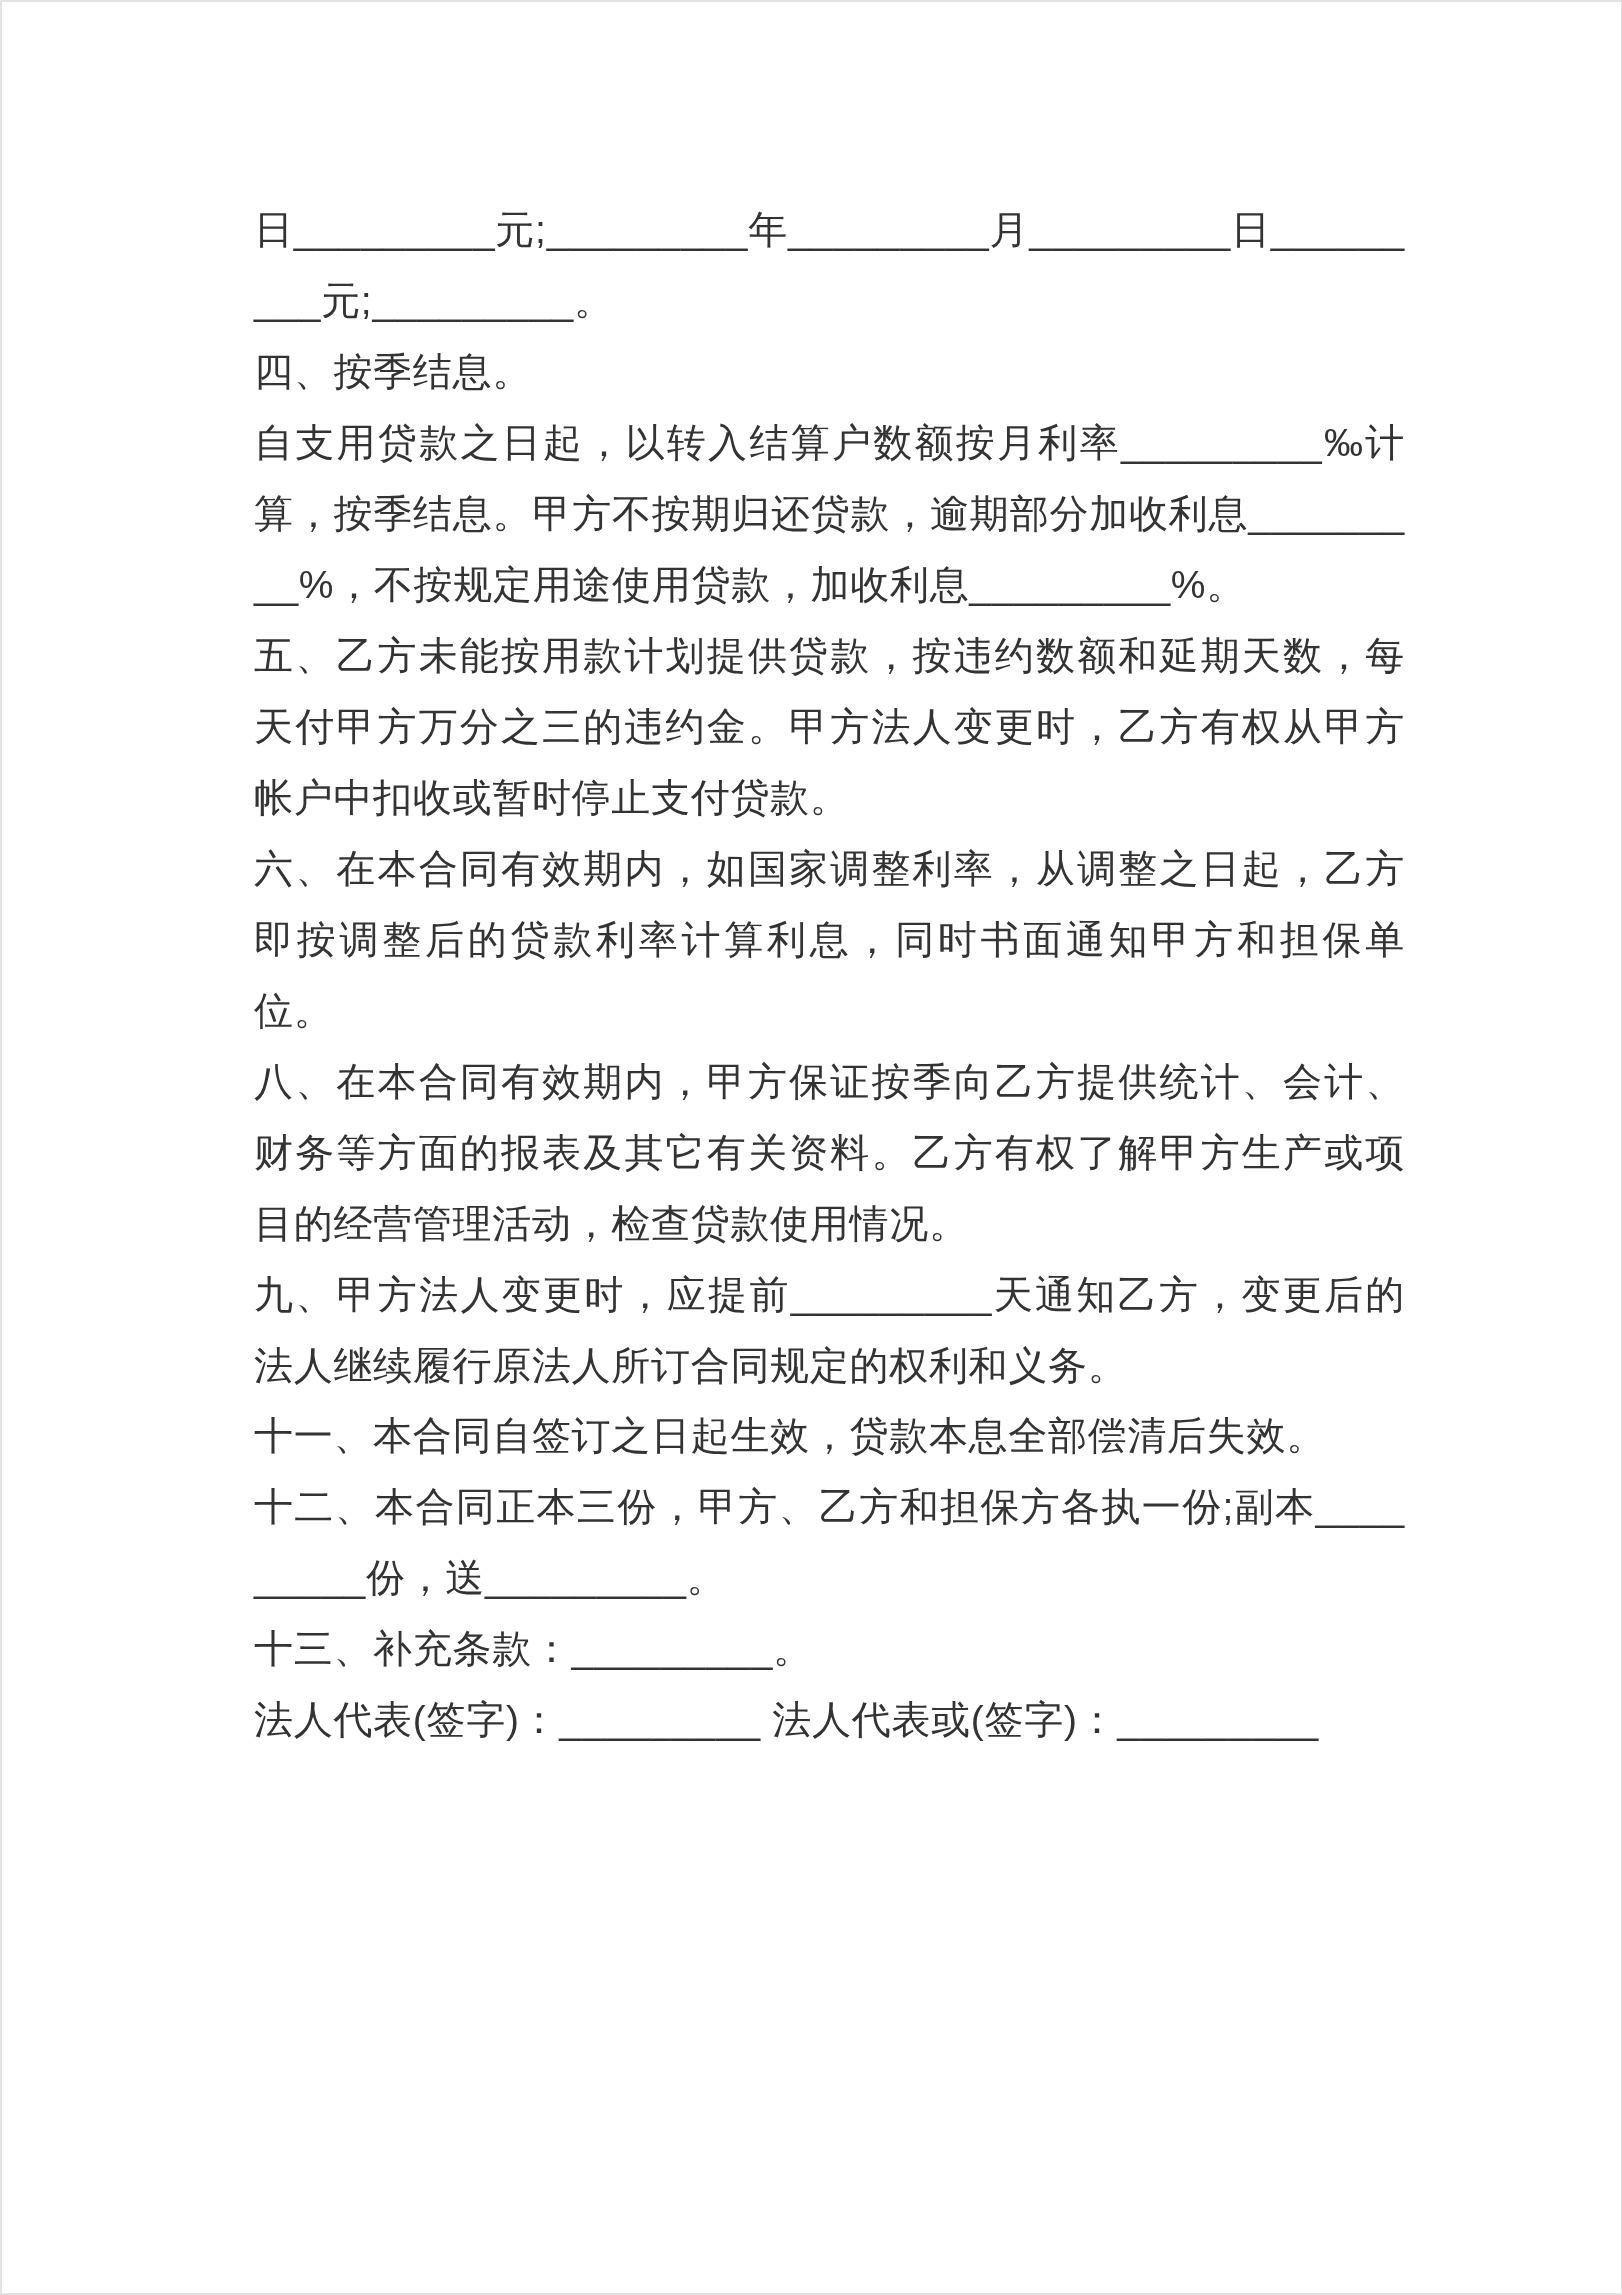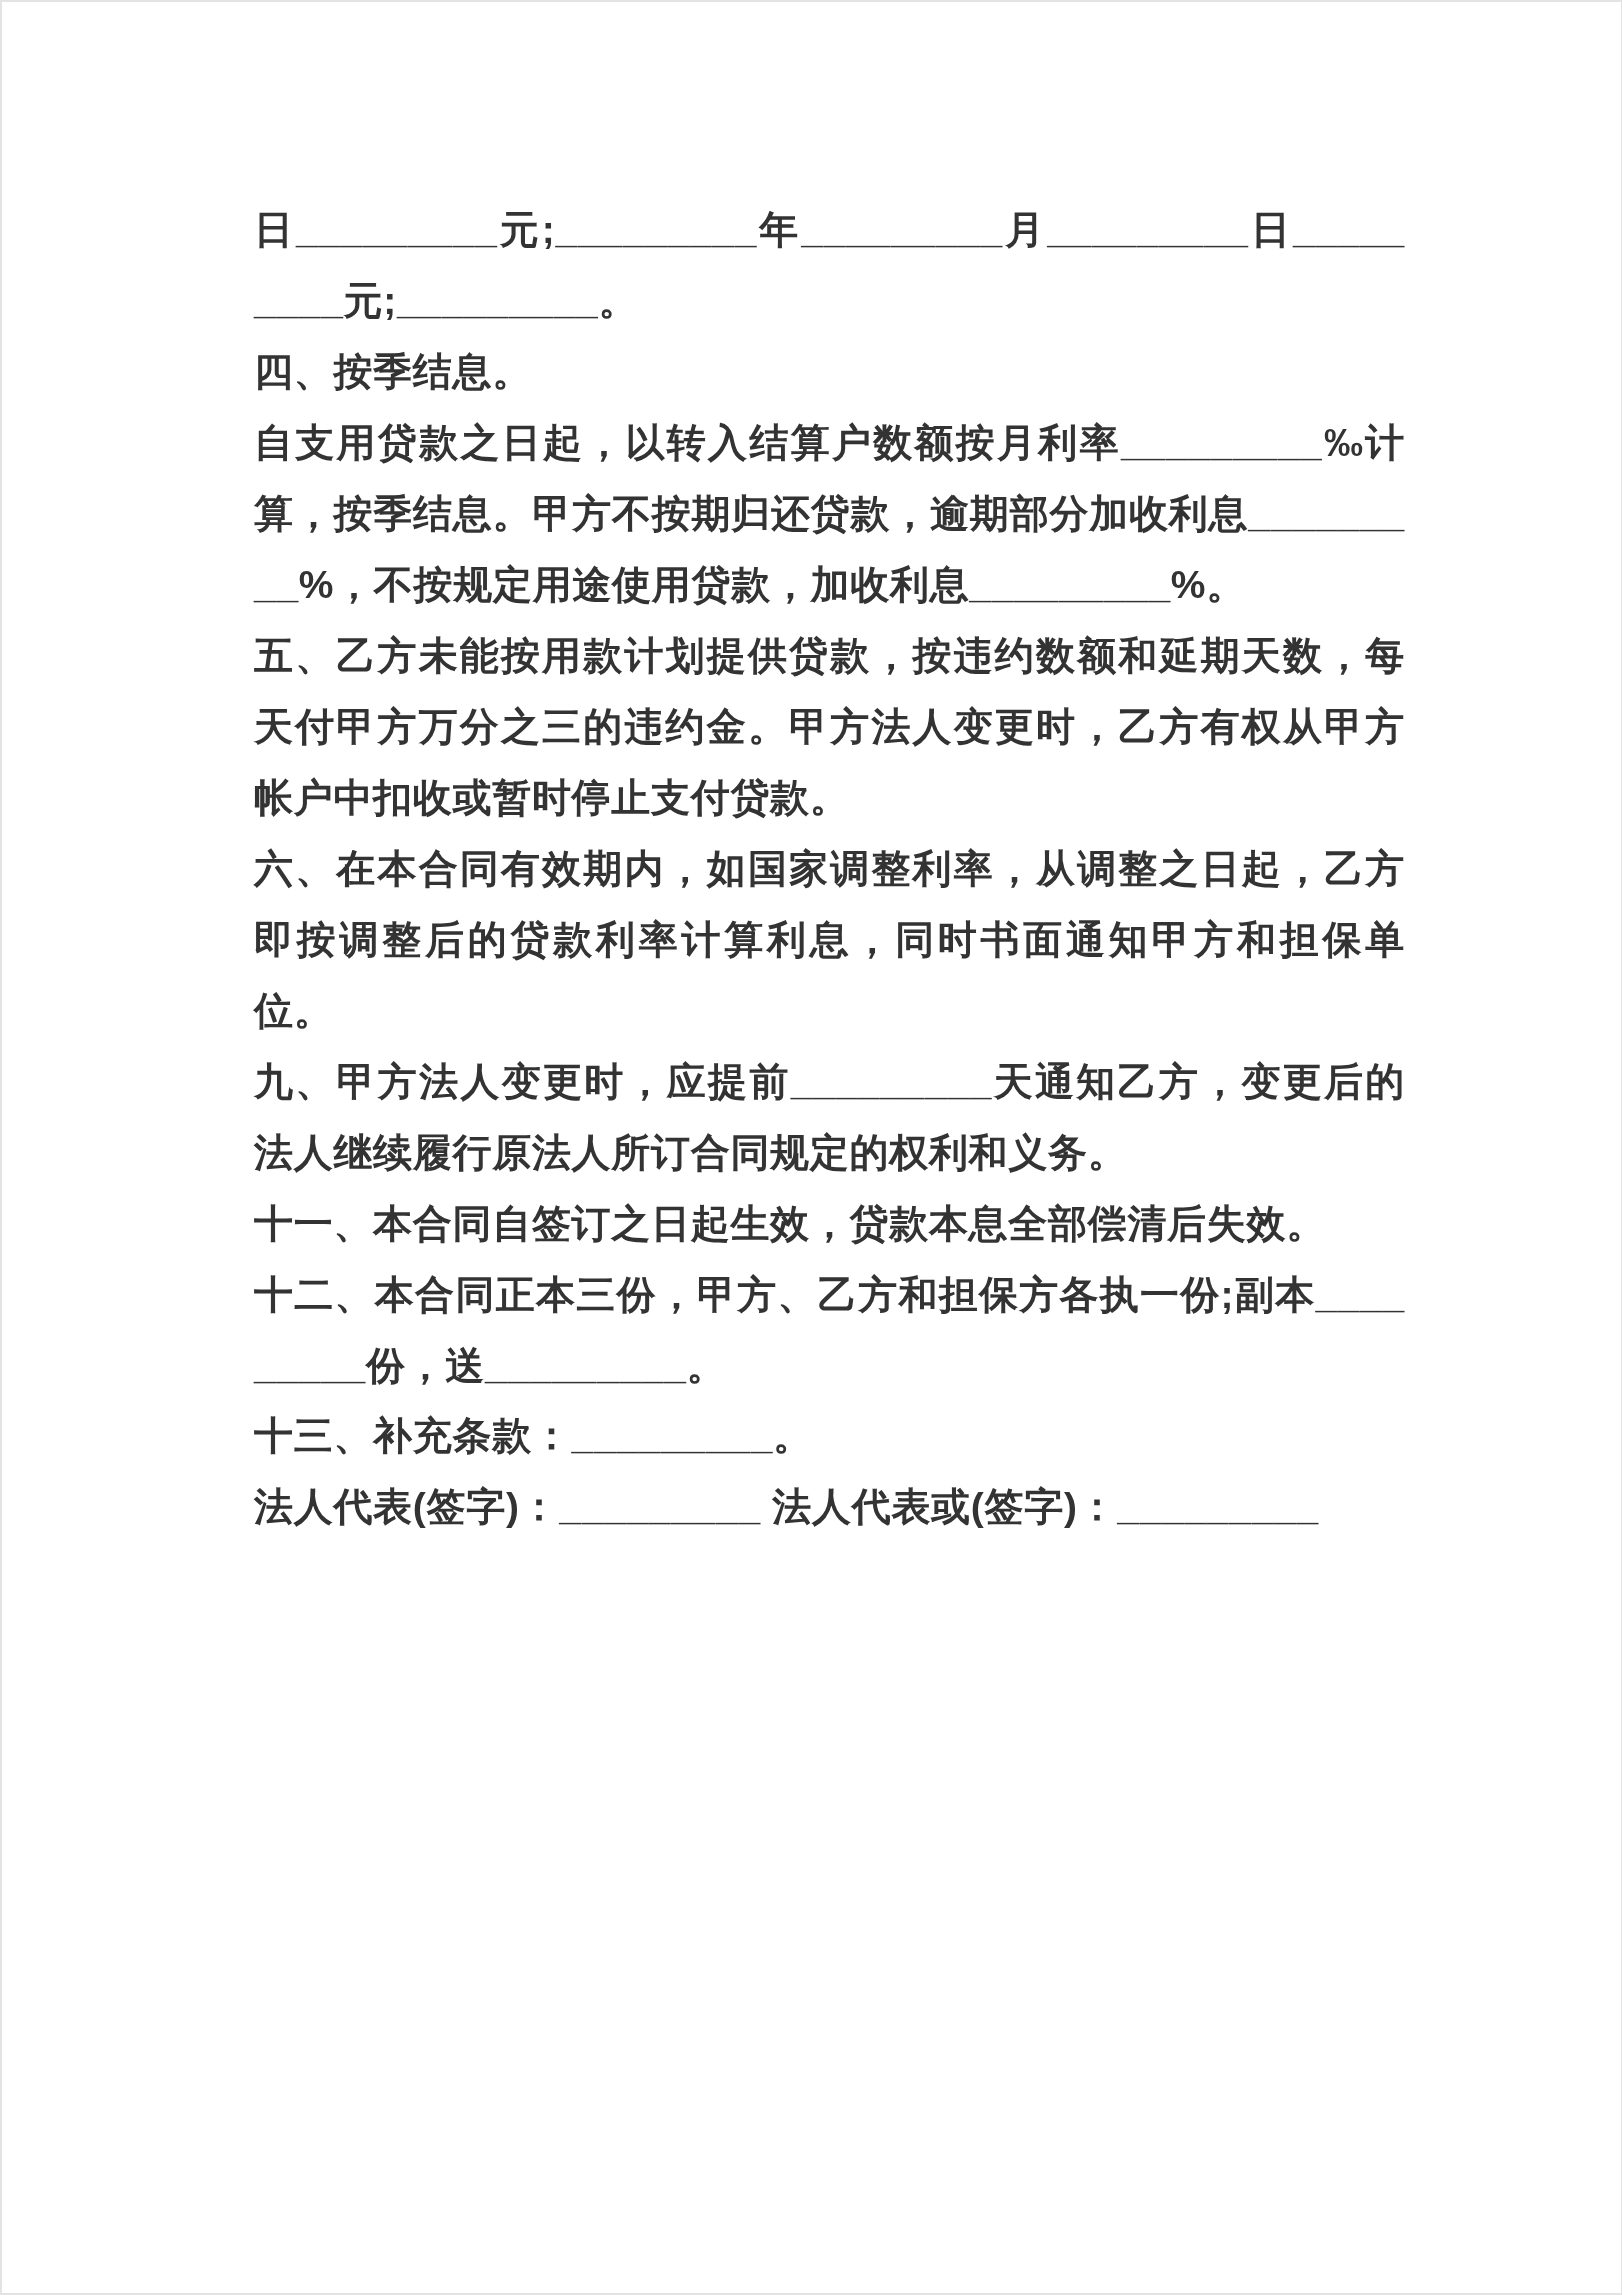--- a/index.html
+++ b/index.html
@@ -25,33 +25,33 @@
     padding: 193px 216px 131px 252px;
   }
   .content p {
     font-size: 39px;
     line-height: 1.82;
     color: var(--text_color);
     text-align: justify;
     text-justify: inter-ideograph;
     letter-spacing: 0.7px;
     word-break: break-all;
-    font-weight: bold;
   }
 </style>
 </head>
 <body>
 
 <main class="page">
   <section class="content">
     <p>日_________元;_________年_________月_________日_________元;_________。</p>
     <p>四、按季结息。</p>
     <p>自支用贷款之日起，以转入结算户数额按月利率_________‰计算，按季结息。甲方不按期归还贷款，逾期部分加收利息_________%，不按规定用途使用贷款，加收利息_________%。</p>
     <p>五、乙方未能按用款计划提供贷款，按违约数额和延期天数，每天付甲方万分之三的违约金。甲方法人变更时，乙方有权从甲方帐户中扣收或暂时停止支付贷款。</p>
     <p>六、在本合同有效期内，如国家调整利率，从调整之日起，乙方即按调整后的贷款利率计算利息，同时书面通知甲方和担保单位。</p>
+    <p>八、在本合同有效期内，甲方保证按季向乙方提供统计、会计、财务等方面的报表及其它有关资料。乙方有权了解甲方生产或项目的经营管理活动，检查贷款使用情况。</p>
     <p>九、甲方法人变更时，应提前_________天通知乙方，变更后的法人继续履行原法人所订合同规定的权利和义务。</p>
     <p>十一、本合同自签订之日起生效，贷款本息全部偿清后失效。</p>
     <p>十二、本合同正本三份，甲方、乙方和担保方各执一份;副本_________份，送_________。</p>
     <p>十三、补充条款：_________。</p>
     <p>法人代表(签字)：_________ 法人代表或(签字)：_________</p>
 
   </section>
 </main>
 
 

